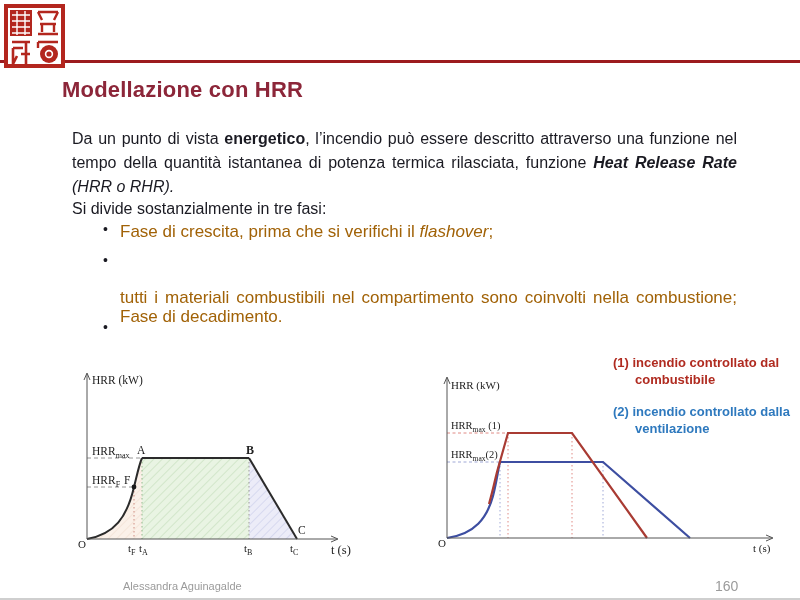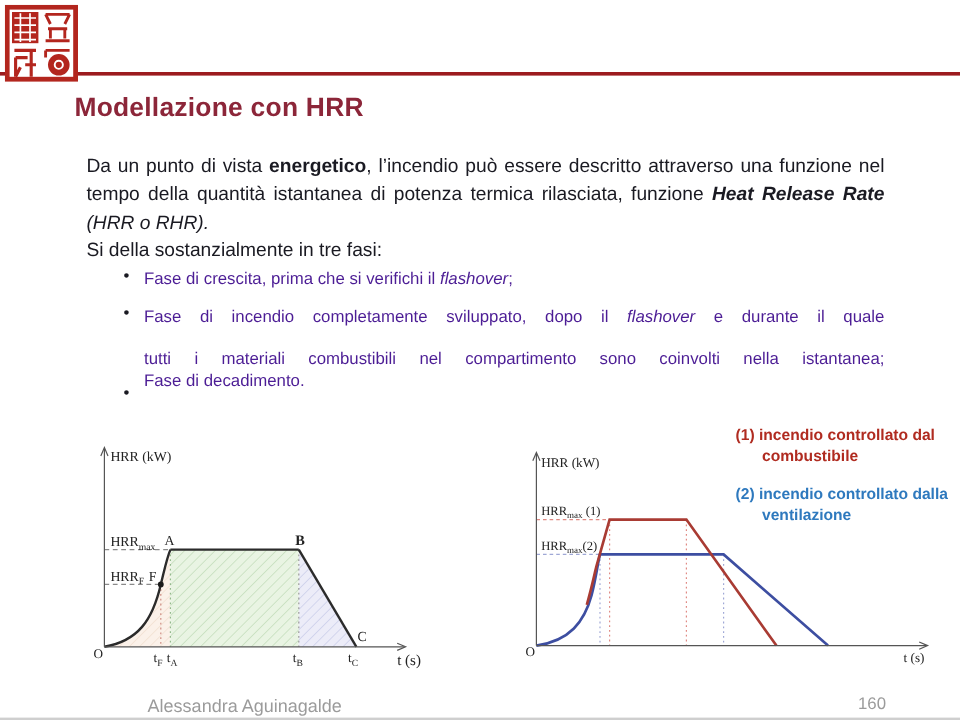--- a/index.html
+++ b/index.html
@@ -7,27 +7,27 @@
     position:relative;width:800px;height:600px;background:#ffffff;
     font-family:"Liberation Sans",sans-serif;color:#1a1a22;overflow:hidden;
     border-bottom:2px solid #cfcfcf;box-sizing:border-box;
   }
   .seal{position:absolute;left:4px;top:4px;width:62px;height:66px;z-index:3;}
   .rule{position:absolute;left:0;top:60px;width:800px;height:3px;background:#9c1b1e;z-index:2;}
   .title{position:absolute;left:62px;top:77px;font-size:22px;font-weight:bold;color:#8c2639;letter-spacing:.2px;}
   .tline{position:absolute;left:72px;width:665px;font-size:16px;line-height:22px;color:#1a1a22;}
   .just{text-align:justify;text-align-last:justify;}
   .bmark{position:absolute;left:103px;width:14px;font-size:14px;color:#1a1a22;}
-  .btext{position:absolute;left:120px;width:617px;font-size:14px;line-height:22px;color:#4c1d95;}
+  .btext{position:absolute;left:120px;width:617px;font-size:17px;line-height:22px;color:#a16207;}
   .chart{position:absolute;}
   .legend{position:absolute;left:613px;top:355px;width:195px;font-size:13px;font-weight:bold;line-height:16.5px;}
   .leg-item{padding-left:22px;text-indent:-22px;margin:0 0 16px 0;}
   .leg-red{color:#b02b20;}
   .leg-blue{color:#2e79be;}
-  .footer-author{position:absolute;left:123px;top:580px;font-size:15px;color:#9b9b9b;}
+  .footer-author{position:absolute;left:123px;top:580px;font-size:11px;color:#9b9b9b;}
   .footer-page{position:absolute;left:715px;top:578px;font-size:14px;color:#9b9b9b;}
   svg text{font-family:"Liberation Serif","DejaVu Serif",serif;fill:#222;}
 </style>
 </head>
 <body>
 
 <div class="slide">
 
   <div class="seal">
     <svg width="62" height="66" viewBox="0 0 62 66">
@@ -46,28 +46,27 @@
     </svg>
   </div>
 
   <div class="rule"></div>
 
   <div class="title">Modellazione con HRR</div>
 
   <div class="tline just" style="top:128px;"><span>Da un punto di vista </span><b>energetico</b><span>, l’incendio può essere descritto attraverso una funzione nel</span></div>
   <div class="tline just" style="top:152px;"><span>tempo della quantità istantanea di potenza termica rilasciata, funzione </span><b><i>Heat Release Rate</i></b></div>
   <div class="tline" style="top:176px;"><i>(HRR o RHR).</i></div>
-  <div class="tline" style="top:198px;">Si della sostanzialmente in tre fasi:</div>
+  <div class="tline" style="top:198px;">Si divide sostanzialmente in tre fasi:</div>
 
   <div class="bmark" style="top:221px;">•</div>
   <div class="btext" style="top:221px;"><span>Fase di crescita, prima che si verifichi il </span><i>flashover</i><span>;</span></div>
 
   <div class="bmark" style="top:252px;">•</div>
-  <div class="btext just" style="top:252px;"><span>Fase di incendio completamente sviluppato, dopo il </span><i>flashover</i><span> e durante il quale</span></div>
-  <div class="btext just" style="top:287px;">tutti i materiali combustibili nel compartimento sono coinvolti nella istantanea;</div>
+  <div class="btext just" style="top:287px;">tutti i materiali combustibili nel compartimento sono coinvolti nella combustione;</div>
 
   <div class="bmark" style="top:319px;">•</div>
   <div class="btext" style="top:306px;">Fase di decadimento.</div>
 
   <div class="chart" style="left:55px;top:362px;width:310px;height:200px;">
     <svg width="310" height="200" viewBox="0 0 310 200">
       <defs>
         <pattern id="hatchG" width="6" height="6" patternTransform="rotate(45)" patternUnits="userSpaceOnUse">
           <rect width="6" height="6" fill="#e9f4e3"></rect>
             <line x1="0" y1="0" x2="0" y2="6" stroke="#c3ddba" stroke-width="1.2"></line>

